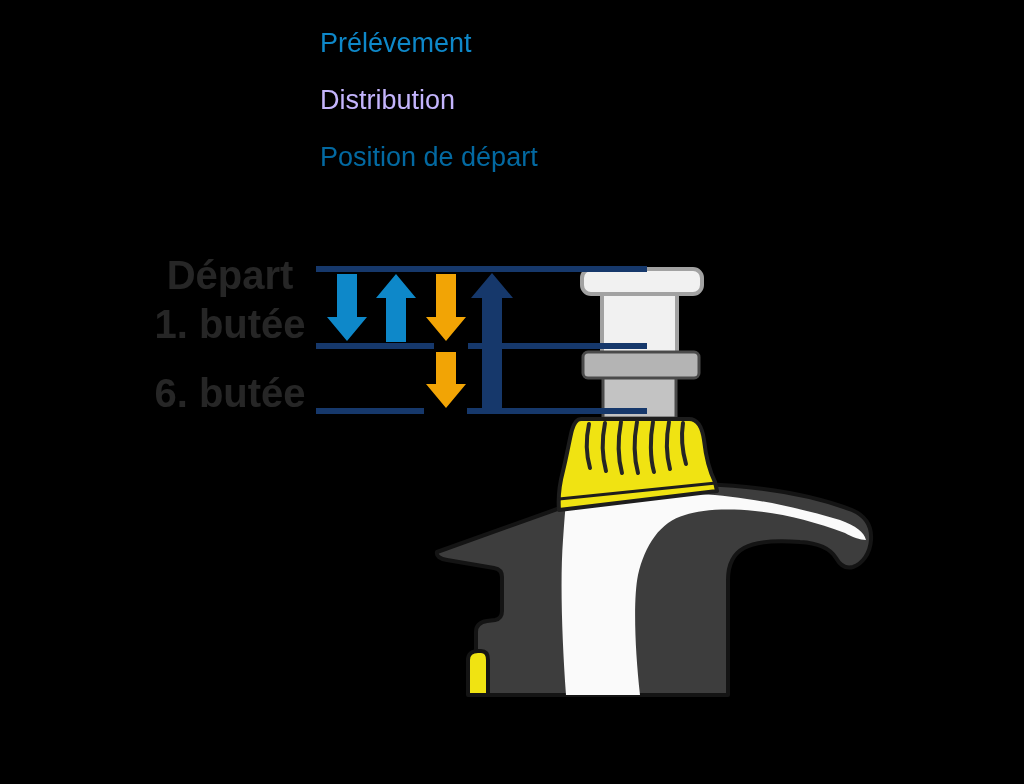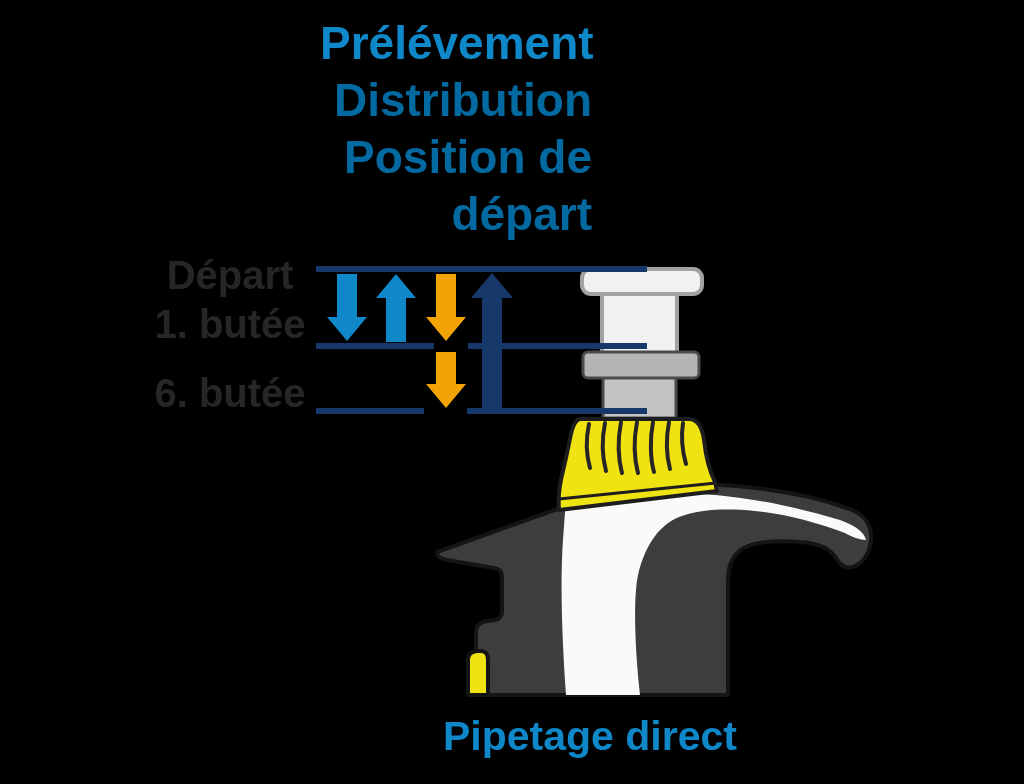--- a/index.html
+++ b/index.html
@@ -3,23 +3,23 @@
 <meta charset="utf-8">
 <style>
   html,body{margin:0;padding:0;background:#000;}
   #stage{
     position:relative;width:1024px;height:784px;background:#000;overflow:hidden;
     font-family:"Liberation Sans", sans-serif;
   }
   .abs{position:absolute;}
   
   .legend{left:320px;top:15px;width:272px;}
-  .legend-item{font-size:46px;font-weight:bold;line-height:57px;text-align:right;}
+  .legend-item{font-size:27px;font-weight:normal;line-height:57px;}
   .c-blue{color:#0e88c9;}
-  .c-orange{color:#0369a1;}
+  .c-orange{color:#c4b5fd;}
   .c-navy{color:#0369a1;}
   
   .stop-label{left:105px;width:250px;text-align:center;font-size:40px;font-weight:600;color:#262626;line-height:48px;}
   .lbl-depart{top:235px;margin-top:16px;}
   .lbl-butee1{top:300px;}
   .lbl-butee2{top:369px;}
   
   .title{left:443px;top:712px;font-size:41px;font-weight:bold;color:#0e88c9;line-height:48px;}
   svg{position:absolute;left:0;top:0;}
 </style>
@@ -105,15 +105,14 @@
   <div class="abs legend">
     <div class="legend-item c-blue">Prélévement</div>
     <div class="legend-item c-orange">Distribution</div>
     <div class="legend-item c-navy">Position de départ</div>
   </div>
 
   <div class="abs stop-label lbl-depart">Départ</div>
   <div class="abs stop-label lbl-butee1">1. butée</div>
   <div class="abs stop-label lbl-butee2">6. butée</div>
 
-  <div class="abs title">Pipetage direct</div>
 
 </div>
 
 </body></html>

